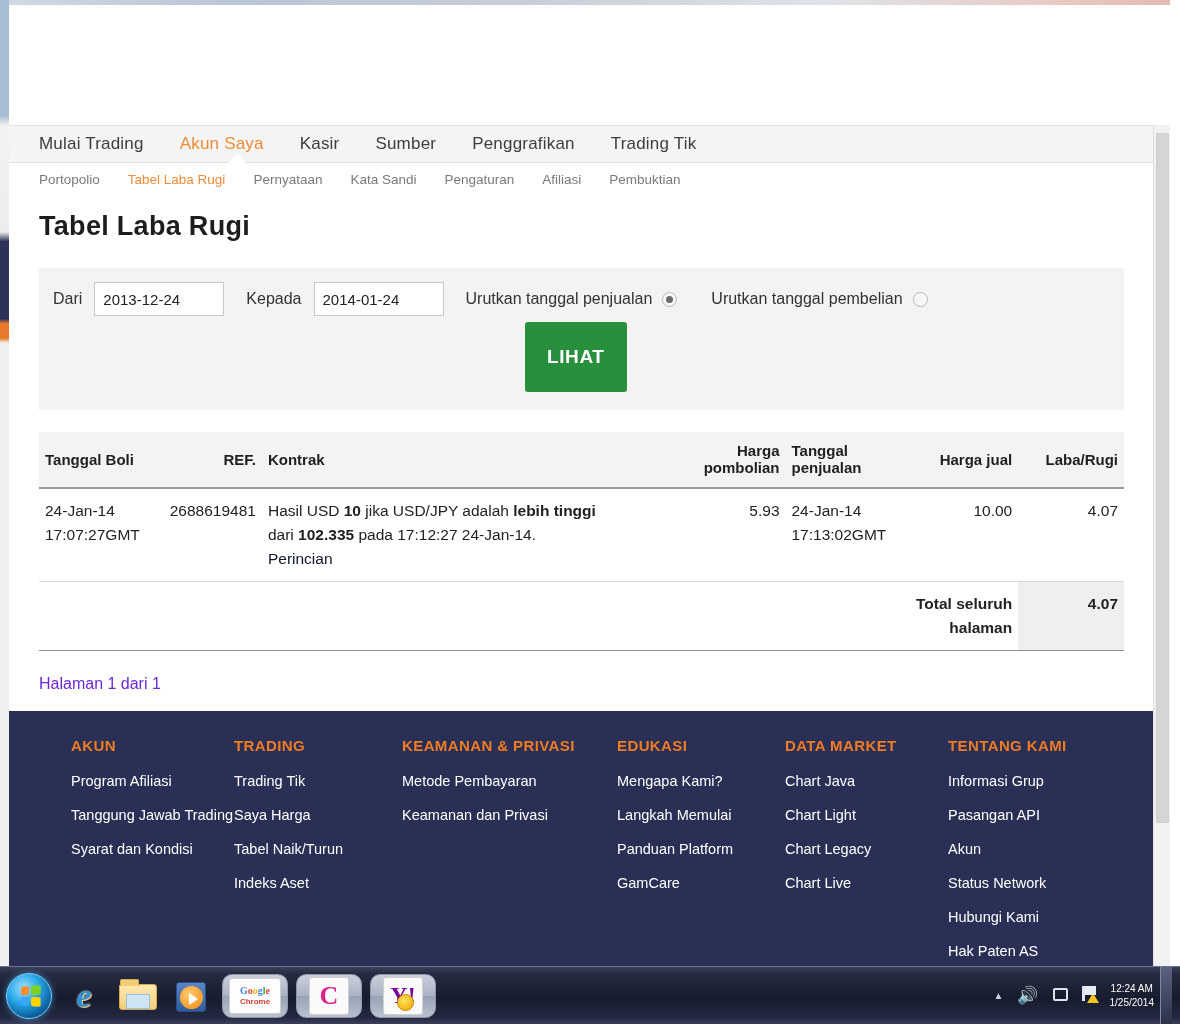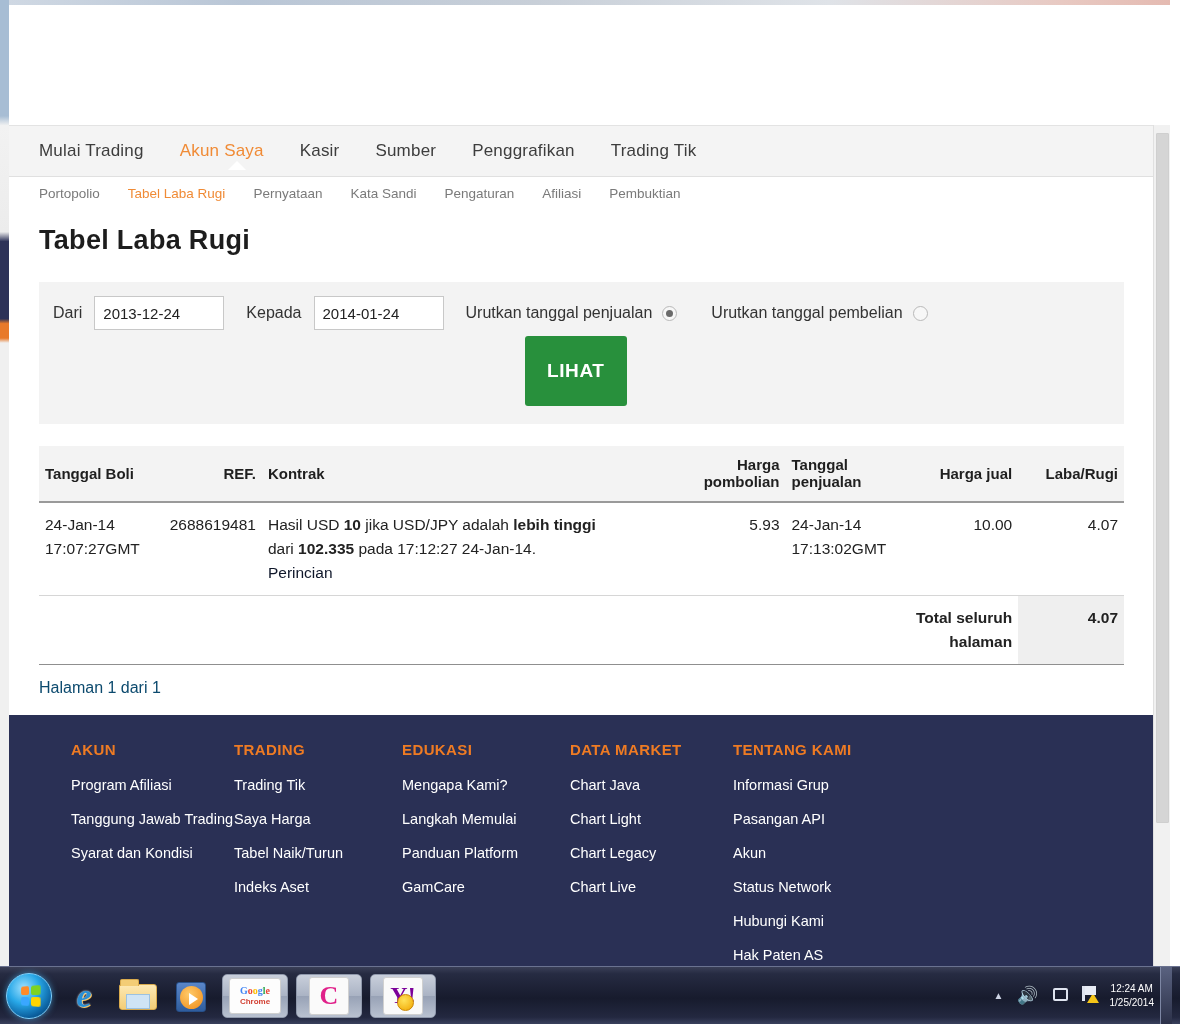--- a/index.html
+++ b/index.html
@@ -32,21 +32,21 @@
     position:absolute; left:9px; top:5px; width:1152px; height:961px;
     background:#ffffff; overflow:hidden;
   }
 
   
   .blank-top { height:120px; background:#fff; }
 
   
   .mainnav{
     position:relative;
-    height:52px;
+    height:38px;
     background:#f4f4f4;
     border-top:1px solid #e3e3e3;
     border-bottom:1px solid #e0e0e0;
     display:flex; align-items:center;
     padding-left:30px;
   }
   .mainnav-item{
     font-size:17px; color:#3d3d3d; margin-right:36px;
     letter-spacing:.2px; cursor:pointer; white-space:nowrap;
   }
@@ -126,21 +126,21 @@
   .rowsep{ border-top:1px solid #d6d6d6; }
 
   .total-row td{
     font-size:16px; font-weight:bold; padding:9px 6px;
     border-bottom:1px solid #8f8f8f;
   }
   .total-label{ text-align:right; color:#111; background:#fff; padding-right:14px;}
   .total-val{ text-align:right; color:#2e9e58; background:#efefef; padding-right:10px;}
 
   .pagination{
-    font-size:16px; color:#0c4a6e; margin:14px 0 18px 0;
+    font-size:16px; color:#6d28d9; margin:24px 0 18px 0;
   }
 
   
   .footer{
     background:#2a3055; padding:26px 0 30px 62px; min-height:283px;
   }
   .fcols{ display:flex; }
   .fcol{ width:168px; }
   .fcol.wide{ width:215px; }
   .fcol.w2{ width:163px; }
@@ -183,21 +183,21 @@
     display:grid; grid-template-columns:1fr 1fr; grid-template-rows:1fr 1fr; gap:2px;
     transform:perspective(28px) rotateY(-14deg);
   }
   .orb-flag i{ display:block; border-radius:2px; }
   .of1{background:#ff8b2a}.of2{background:#7ed321}.of3{background:#3aa7ff}.of4{background:#ffd400}
 
   .tb-icon{ width:44px;height:44px;margin-left:10px;position:relative;cursor:pointer;}
   .tb-win{
     height:44px; margin-left:8px; padding:0 6px; min-width:66px;
     background:linear-gradient(180deg,#c9cfdb 0%, #aab3c4 50%, #98a2b6 51%, #b9c1d0 100%);
-    border:1px solid #8f98ab; border-radius:5px;
+    border:1px solid #8f98ab; border-radius:10px;
     display:flex; align-items:center; justify-content:center; cursor:pointer;
   }
   .tray{
     margin-left:auto; display:flex; align-items:center; height:58px;
     padding-right:8px; color:#fff;
   }
   .tray-ico{ margin:0 7px; cursor:pointer; }
   .clock{ font-size:10px; line-height:1.35; text-align:center; color:#fff; margin:0 6px; cursor:pointer;}
   .show-desktop{
     width:12px;height:58px;
@@ -375,20 +375,25 @@
         </div>
 
         <div class="fcol">
           <div class="fhead">TRADING</div>
           <div class="flink">Trading Tik</div>
           <div class="flink">Saya Harga</div>
           <div class="flink">Tabel Naik/Turun</div>
           <div class="flink">Indeks Aset</div>
         </div>
 
+        <div class="fcol wide">
+          <div class="fhead">KEAMANAN &amp; PRIVASI</div>
+          <div class="flink">Metode Pembayaran</div>
+          <div class="flink">Keamanan dan Privasi</div>
+        </div>
 
         <div class="fcol">
           <div class="fhead">EDUKASI</div>
           <div class="flink">Mengapa Kami?</div>
           <div class="flink">Langkah Memulai</div>
           <div class="flink">Panduan Platform</div>
           <div class="flink">GamCare</div>
         </div>
 
         <div class="fcol w2">

